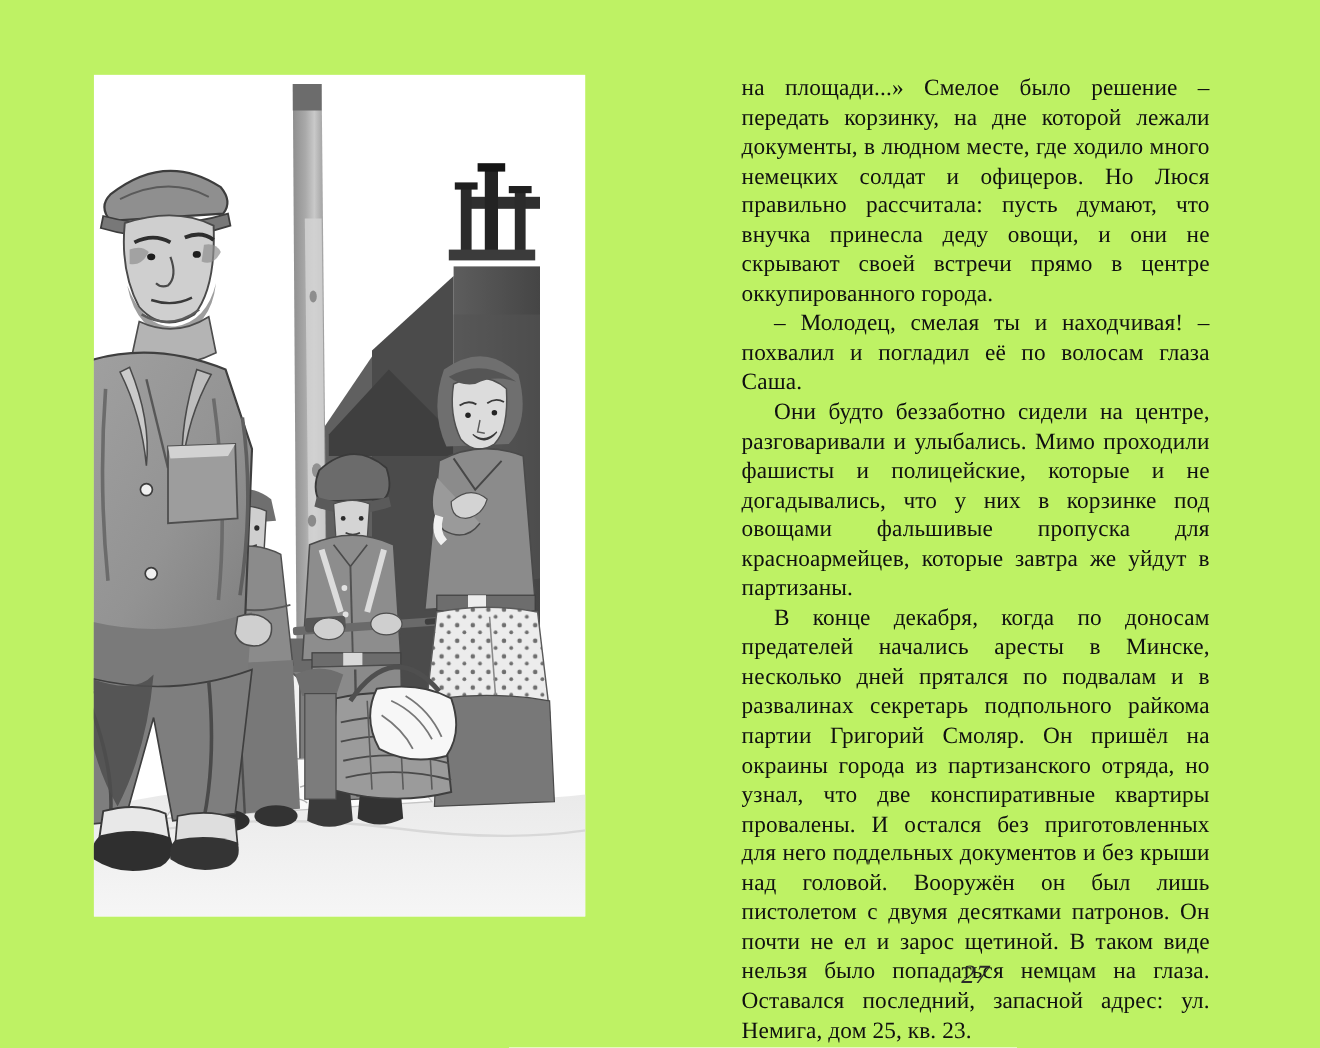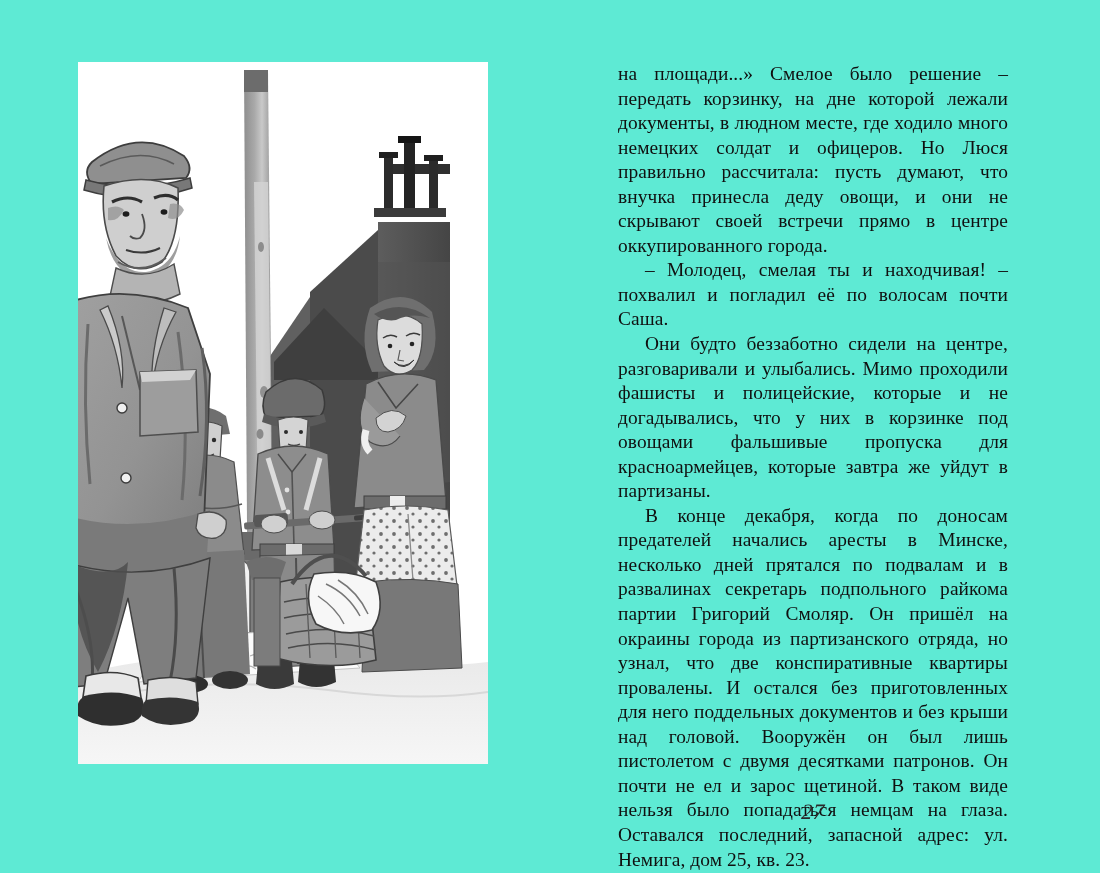--- a/index.html
+++ b/index.html
@@ -11,21 +11,21 @@
     width: 1100px;
     height: 873px;
     overflow: hidden;
     font-family: "Liberation Serif", serif;
     color: #111111;
   }
   .page {
     position: relative;
     width: 1100px;
     height: 873px;
-    background: #5eead4;
+    background: #bef264;
   }
 
   
   .illustration-pane {
     position: absolute;
     left: 0; top: 0;
     width: 550px; height: 873px;
   }
   .illustration {
     position: absolute;
@@ -342,20 +342,20 @@
         </g>
 
         <rect x="0" y="0" width="410" height="702" fill="#ffffff" opacity="0"></rect>
       </svg>
     </div>
   </div>
 
   <div class="text-pane">
     <div class="text-column">
       <p class="first">на площади...» Смелое было решение – передать корзинку, на дне которой лежали документы, в людном месте, где ходило много немецких солдат и офицеров. Но Люся правильно рассчитала: пусть думают, что внучка принесла деду овощи, и они не скрывают своей встречи прямо в центре оккупированного города.</p>
-      <p>– Молодец, смелая ты и находчивая! – похвалил и погладил её по волосам почти Саша.</p>
+      <p>– Молодец, смелая ты и находчивая! – похвалил и погладил её по волосам глаза Саша.</p>
       <p>Они будто беззаботно сидели на центре, разговаривали и улыбались. Мимо проходили фашисты и полицейские, которые и не догадывались, что у них в корзинке под овощами фальшивые пропуска для красноармейцев, которые завтра же уйдут в партизаны.</p>
       <p>В конце декабря, когда по доносам предателей начались аресты в Минске, несколько дней прятался по подвалам и в развалинах секретарь подпольного райкома партии Григорий Смоляр. Он пришёл на окраины города из партизанского отряда, но узнал, что две конспиративные квартиры провалены. И остался без приготовленных для него поддельных документов и без крыши над головой. Вооружён он был лишь пистолетом с двумя десятками патронов. Он почти не ел и зарос щетиной. В таком виде нельзя было попадаться немцам на глаза. Оставался последний, запасной адрес: ул. Немига, дом 25, кв. 23.</p>
       <div class="folio">27</div>
     </div>
   </div>
 
 </div>
 
 </body></html>

